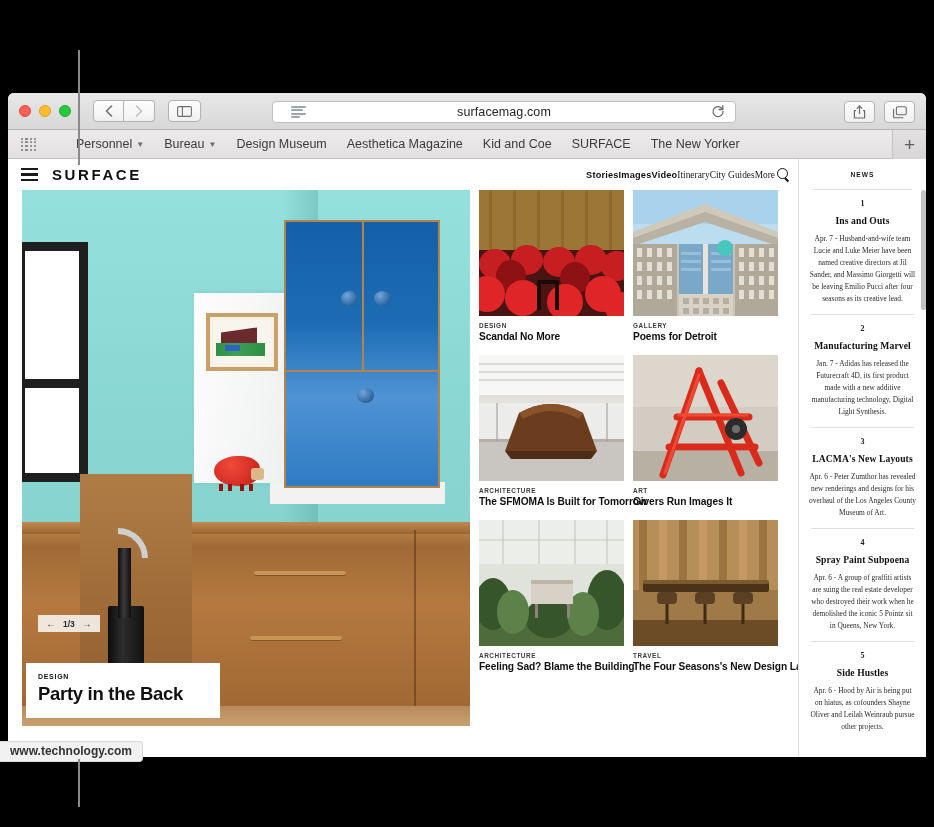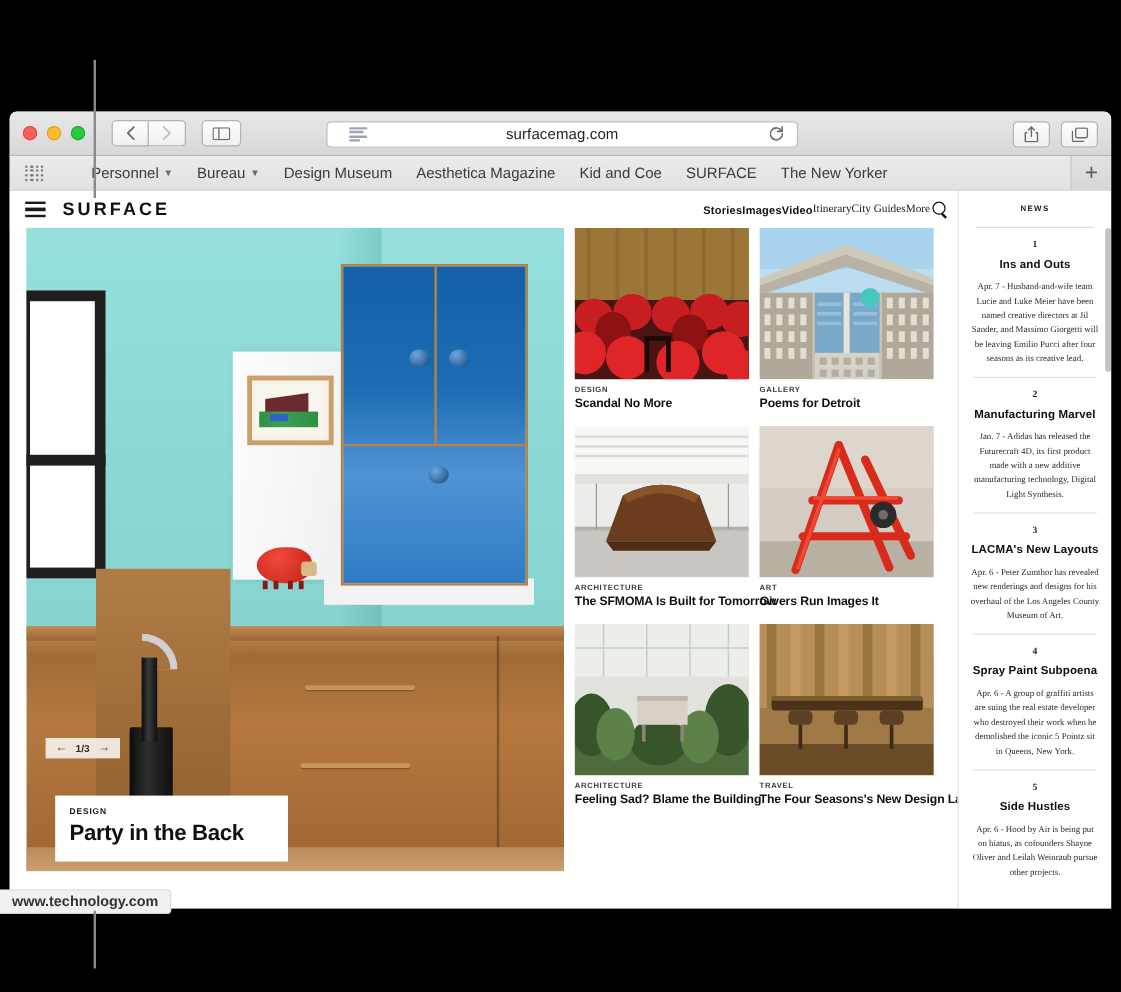--- a/index.html
+++ b/index.html
@@ -49,21 +49,21 @@
     border-radius: 4px; display:flex; align-items:center; justify-content:center;
     color:#555;
   }
   .nav-group { display:flex; margin-left: 22px; }
   .nav-group .tb-btn { width: 31px; border-radius:0; }
   .nav-group .tb-btn:first-child { border-radius: 4px 0 0 4px; }
   .nav-group .tb-btn:last-child { border-radius: 0 4px 4px 0; border-left: none; color:#b9b9b9; }
   .sidebar-btn { width: 33px; margin-left: 13px; }
 
   .urlbar {
-    position: absolute; left: 264px; top: 8px; width: 393px; height: 22px;
+    position: absolute; left: 264px; top: 8px; width: 464px; height: 22px;
     background: #fff; border: 1px solid #bfbfbf; border-radius: 4px;
     display: flex; align-items: center; justify-content: center;
   }
   .url-text { font-size: 12.5px; color: #252525; letter-spacing: .1px; }
   .reader-icon {
     position: absolute; left: 18px; top: 4px; width: 15px; height: 12px;
     display:flex; flex-direction:column; justify-content:space-between;
   }
   .reader-icon i { display:block; height:1.6px; background:#9aa6b5; border-radius:1px; }
   .reader-icon i:nth-child(1){ width:100%; }
@@ -223,21 +223,21 @@
   .pig-legs i:nth-child(3){left:24px;} .pig-legs i:nth-child(4){left:33px;}
 
   .hero-pager {
     position:absolute; left:16px; bottom:94px;
     background: rgba(255,255,255,.82); padding: 3px 8px;
     display:flex; align-items:center; gap:7px;
     font-size: 8.5px; font-weight:700; color:#2a2a2a;
   }
   .hero-pager .arw { font-size: 10px; font-weight:400; color:#3a3a3a; }
   .hero-card {
-    position:absolute; left:24px; bottom:8px; width:194px;
+    position:absolute; left:4px; bottom:8px; width:194px;
     background:#fff; padding: 10px 12px 13px 12px;
   }
   .kicker { font-size: 7px; font-weight:700; letter-spacing:.7px; color:#111; text-transform:uppercase; }
   .hero-title { font-size: 18.5px; font-weight:700; color:#101010; margin-top:3px; letter-spacing:-.3px; }
   .hero-desc { font-family:"Liberation Serif", serif; font-size: 11.5px; color:#222; line-height:1.28; margin-top:4px; }
 
   
   .grid { width: 318px; display:flex; gap: 9px; }
   .gcol { width: 145px; display:flex; flex-direction:column; gap: 12px; }
   .card { width: 145px; }
@@ -259,21 +259,21 @@
   .t-green { background: linear-gradient(180deg,#e9ece8 0%,#cfd8c9 40%,#8fa57e 72%,#5f7a4c 100%); }
   
   .t-bar { background: linear-gradient(180deg,#caa673 0%,#b68f58 40%,#8f6b3c 70%,#6e5029 100%); }
 
   
   .aside-title { font-size: 6.6px; font-weight:700; letter-spacing:1.1px; color:#1a1a1a;
                  text-align:center; margin-top: 12px; text-transform:uppercase; }
   .aside-rule { height:1px; background:#dcdcdc; margin: 11px 14px 0 14px; }
   .news-item { padding: 9px 10px 0 10px; text-align:center; }
   .news-num { font-family:"Liberation Serif", serif; font-size: 8px; font-weight:700; color:#1a1a1a; }
-  .news-head { font-family:Liberation Sans, sans-serif; font-size: 9.6px; font-weight:700;
+  .news-head { font-family:Liberation Serif, serif; font-size: 9.6px; font-weight:700;
                color:#0f0f0f; margin-top: 7px; letter-spacing:.1px; }
   .news-body { font-family:"Liberation Serif", serif; font-size: 7.4px; color:#2b2b2b;
                line-height: 1.62; margin-top: 7px; }
   .news-sep { height:1px; background:#e0e0e0; margin: 9px 12px 0 12px; }
 
   
   .statusbar {
     position:absolute; left: 0; top: 741px;
     background: #f1f1f1; border: 1px solid #d8d8d8; border-left:none;
     border-radius: 0 4px 4px 0;

